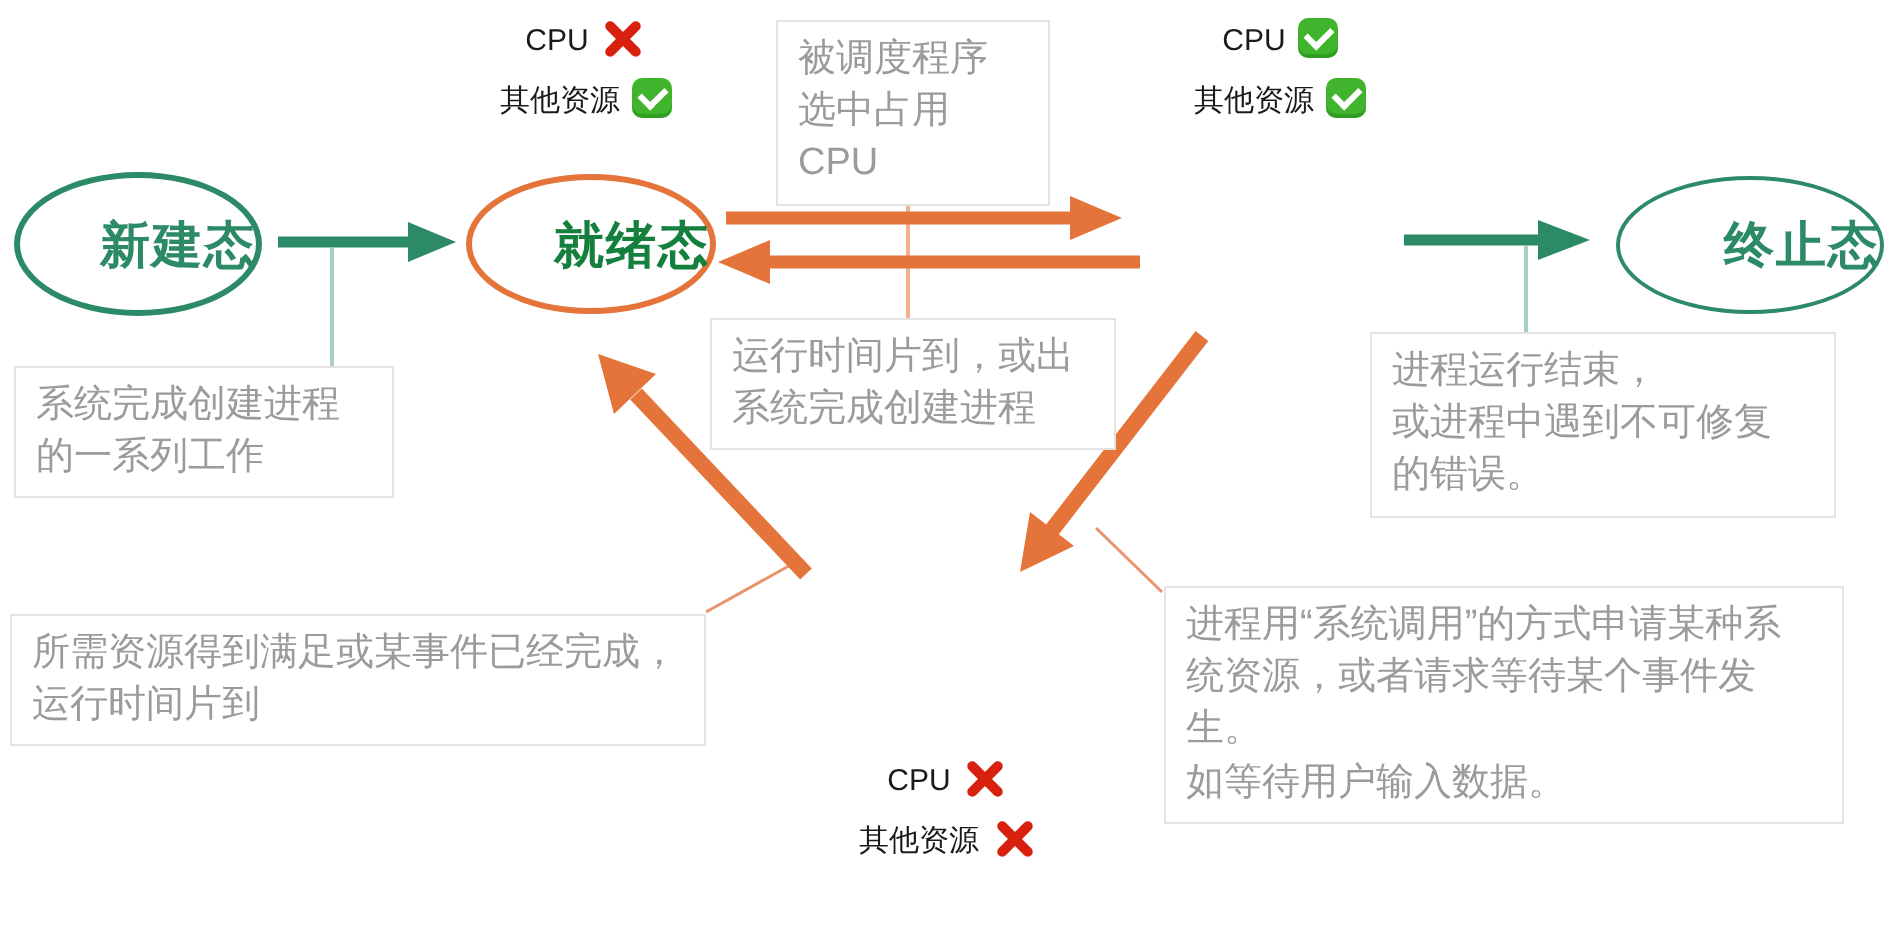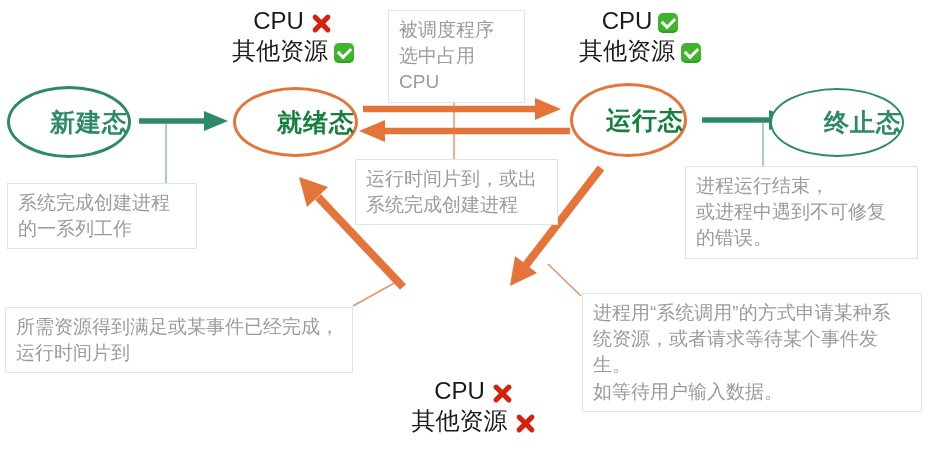--- a/index.html
+++ b/index.html
@@ -15,21 +15,21 @@
   }
   .oval.teal{border:3px solid #2C8A67;color:#2C8A67;}
   .oval.orange{border:3px solid #E4743A;color:#15803d;}
   .note{
     position:absolute;box-sizing:border-box;background:#fff;
     border:1.5px solid #E3E3E3;color:#9B9B9B;
     font-size:19px;line-height:1.38;padding:6px 10px;white-space:pre-line;
   }
   .status{
     position:absolute;text-align:center;color:#1A1A1A;
-    font-size:24px;line-height:30px;white-space:nowrap;
+    font-size:15px;line-height:30px;white-space:nowrap;
   }
   .status-line{height:30px;}
   .icon-cross{position:relative;display:inline-block;width:23px;height:20px;margin-left:6px;vertical-align:-4px;}
   .icon-cross::before,.icon-cross::after{
     content:"";position:absolute;left:0;right:0;top:8px;height:5px;border-radius:2.5px;background:#D7200D;
   }
   .icon-cross::before{transform:rotate(45deg);}
   .icon-cross::after{transform:rotate(-45deg);}
   .icon-check{
     position:relative;display:inline-block;width:20px;height:20px;margin-left:6px;vertical-align:-4px;
@@ -98,24 +98,21 @@
   <div class="note" style="left:582px;top:293px;width:340px;">进程用“系统调用”的方式申请某种系
 统资源，或者请求等待某个事件发生。
 如等待用户输入数据。</div>
 
   <div class="oval teal" style="left:7px;top:86px;width:124px;height:72px;">
     <span>新建态</span>
   </div>
   <div class="oval orange" style="left:233px;top:87px;width:125px;height:70px;">
     <span>就绪态</span>
   </div>
-  <div class="oval orange" style="left:570px;top:83px;width:117px;height:74px;">
-    <span>运行态</span>
-  </div>
-  <div class="oval teal" style="left:770px;top:88px;width:134px;height:69px;border-width:2.5px;">
+  <div class="oval teal" style="left:808px;top:88px;width:134px;height:69px;border-width:2.5px;">
     <span>终止态</span>
   </div>
 
   <div class="status" style="left:218px;top:6px;width:150px;">
     <div class="status-line">
       <span>CPU</span><span class="icon-cross"></span>
     </div>
     <div class="status-line">
       <span>其他资源</span><span class="icon-check"></span>
     </div>

